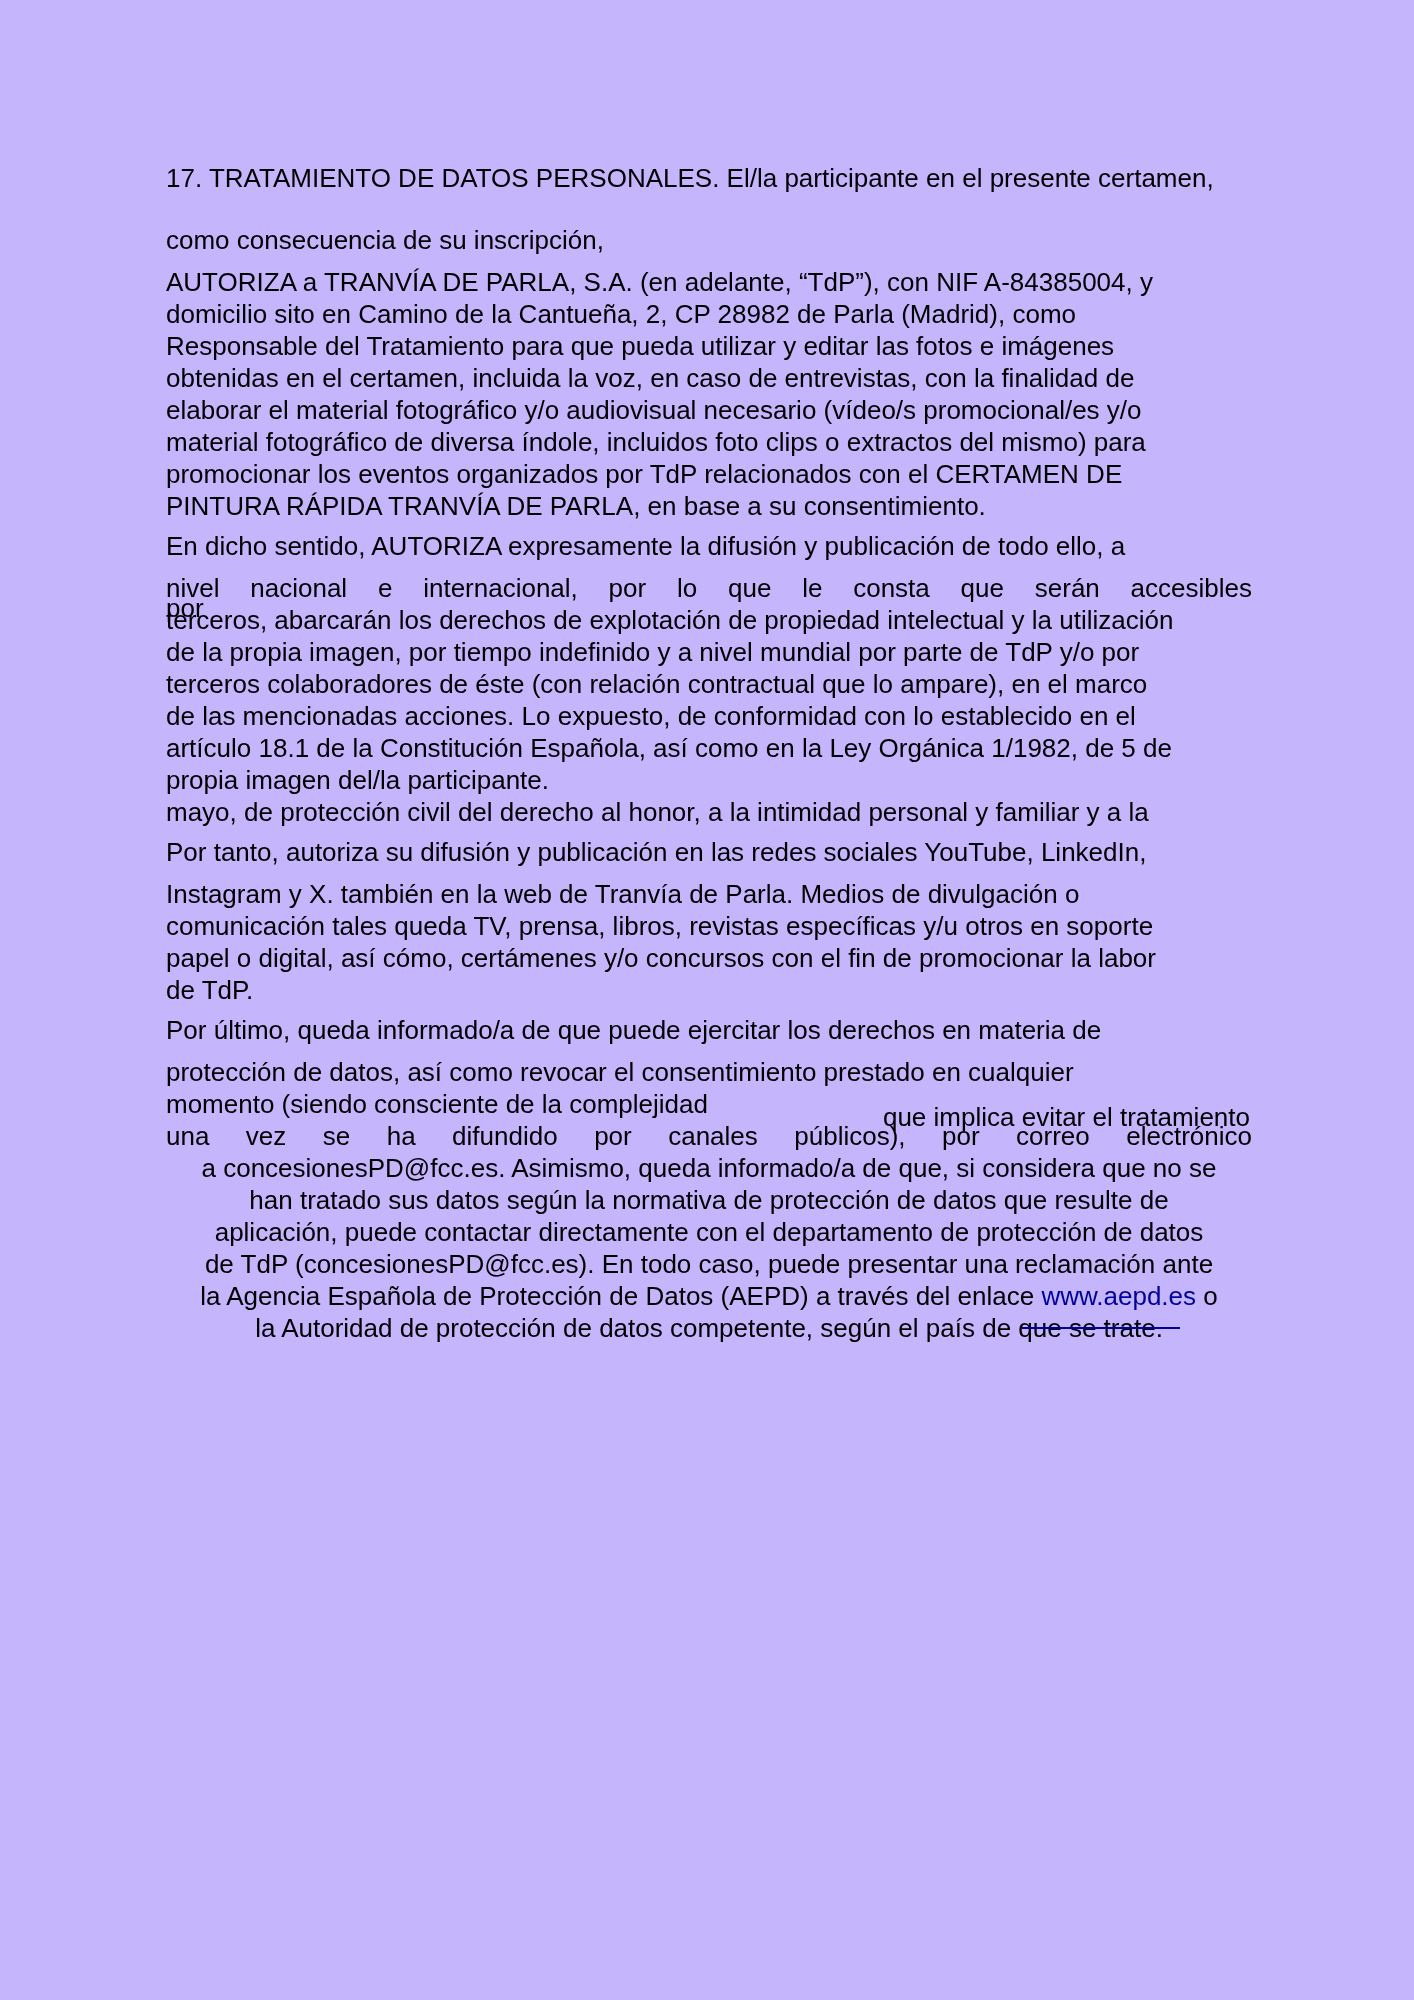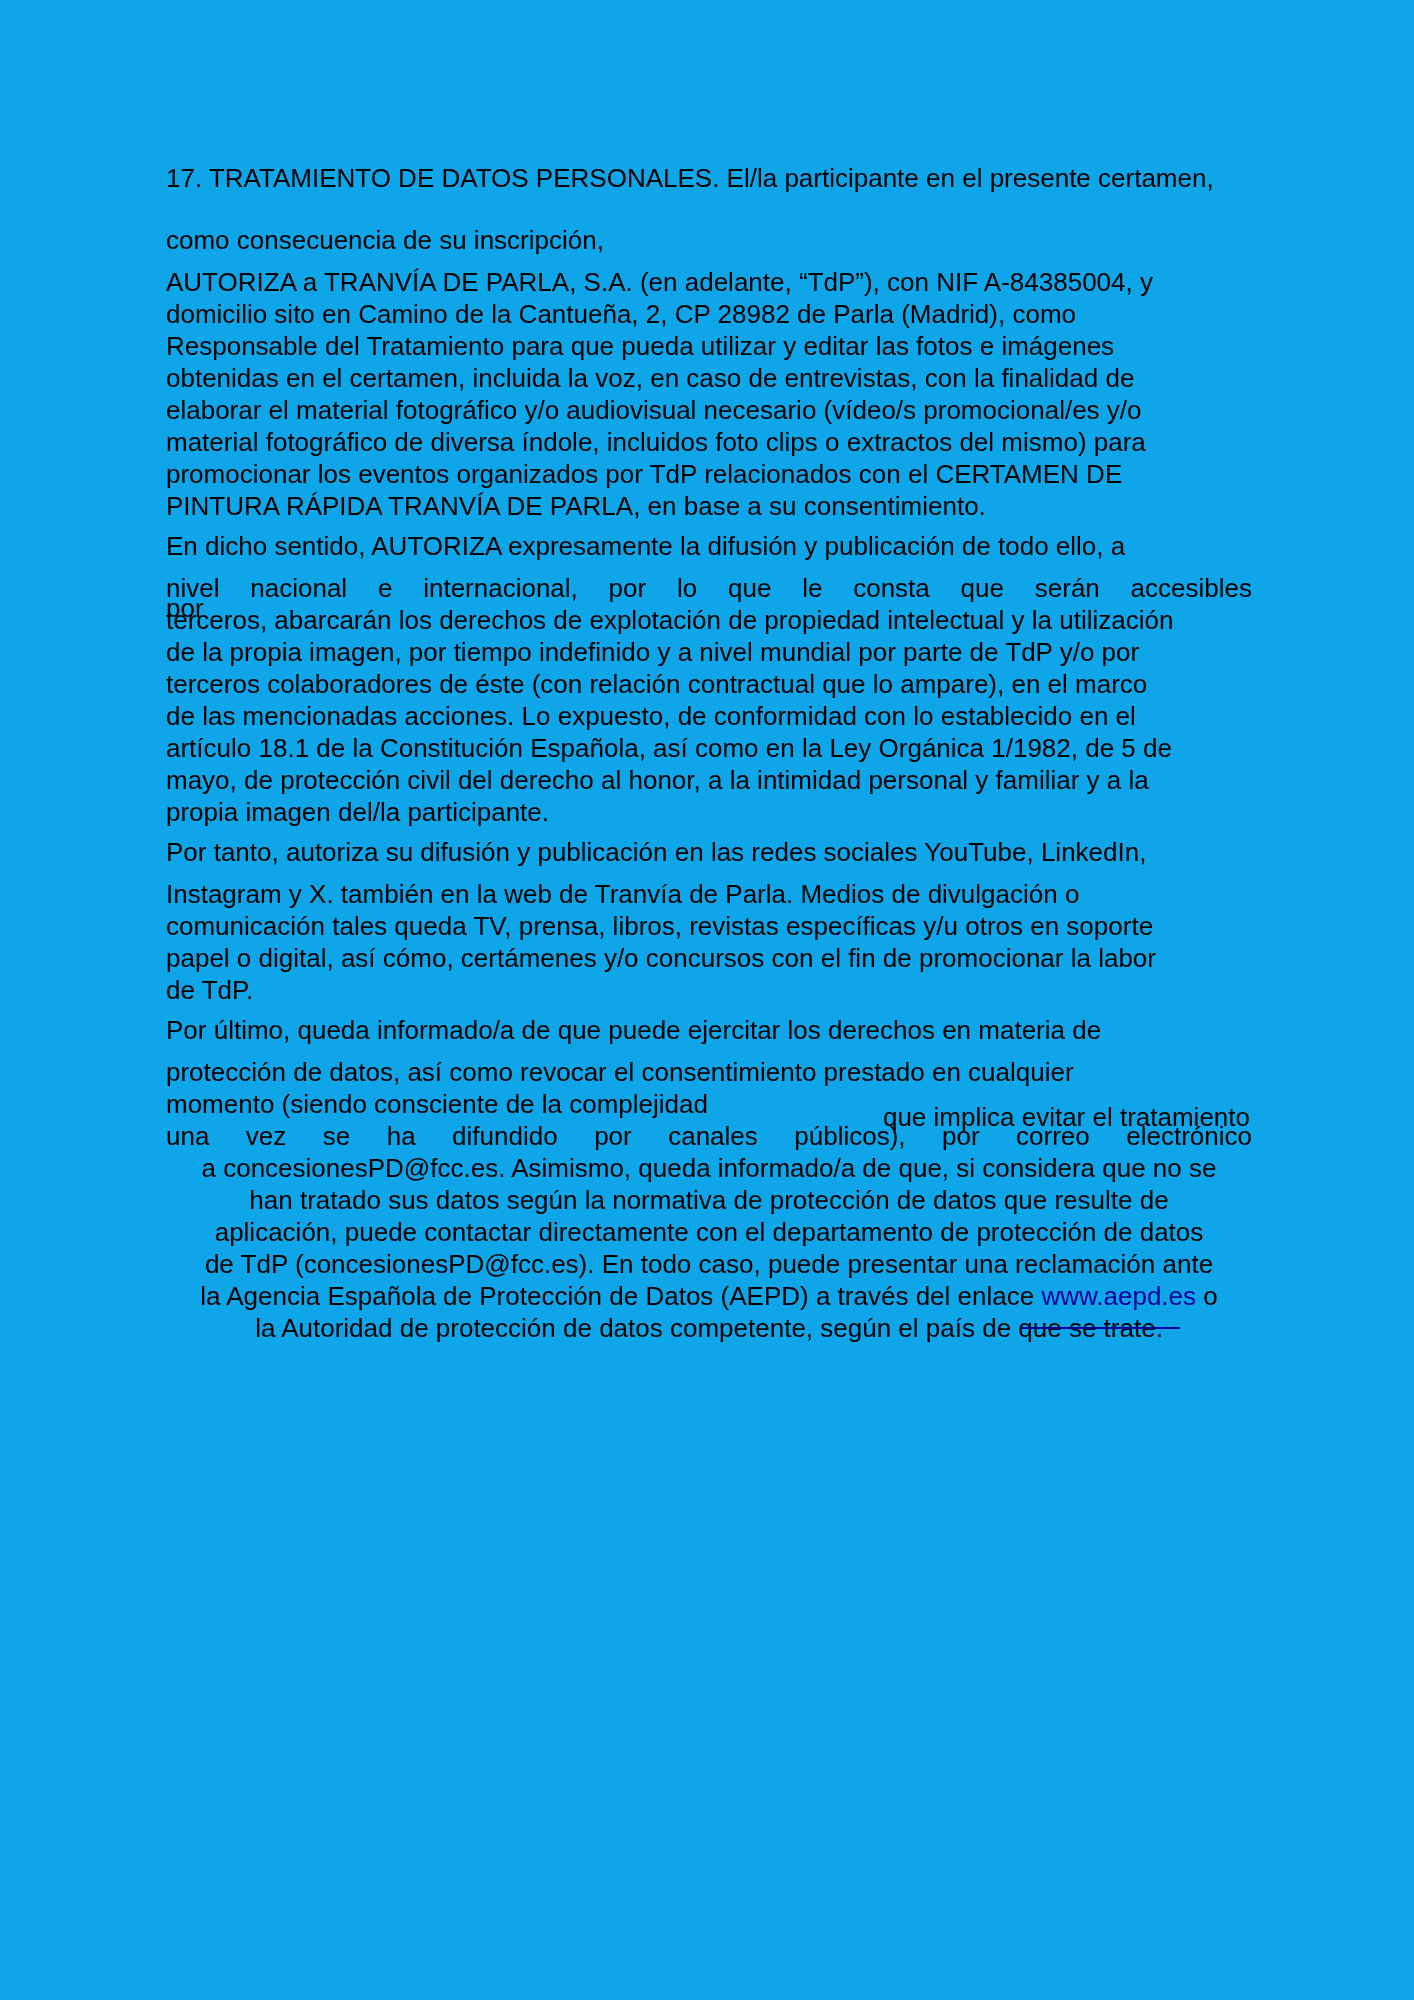--- a/index.html
+++ b/index.html
@@ -1,20 +1,20 @@
 <!DOCTYPE html>
 <html><head>
 <meta charset="utf-8">
 <style>
   html, body { margin: 0; padding: 0; background: #ffffff; }
   .page {
     position: relative;
     width: 1414px;
     height: 2000px;
-    background: #0ea5e9;
+    background: #c4b5fd;
     overflow: hidden;
     font-family: "Liberation Sans", sans-serif;
     font-size: 26px;
     line-height: 32px;
     color: #000000;
   }
   .content {
     position: absolute;
     left: 166px;
     top: 162px;
@@ -67,22 +67,22 @@
 
     <div class="line para-gap first-gap">En dicho sentido, AUTORIZA expresamente la difusión y publicación de todo ello, a</div>
     <div class="line justify">
       <span class="overlap"><span>nivel</span><span class="over">por</span></span><span> nacional e internacional, por lo que le consta que serán accesibles</span>
     </div>
     <div class="line">terceros, abarcarán los derechos de explotación de propiedad intelectual y la utilización</div>
     <div class="line">de la propia imagen, por tiempo indefinido y a nivel mundial por parte de TdP y/o por</div>
     <div class="line">terceros colaboradores de éste (con relación contractual que lo ampare), en el marco</div>
     <div class="line">de las mencionadas acciones. Lo expuesto, de conformidad con lo establecido en el</div>
     <div class="line">artículo 18.1 de la Constitución Española, así como en la Ley Orgánica 1/1982, de 5 de</div>
+    <div class="line">propia imagen del/la participante.</div>
     <div class="line">mayo, de protección civil del derecho al honor, a la intimidad personal y familiar y a la</div>
-    <div class="line">propia imagen del/la participante.</div>
 
     <div class="line para-gap first-gap">Por tanto, autoriza su difusión y publicación en las redes sociales YouTube, LinkedIn,</div>
     <div class="line">Instagram y X. también en la web de Tranvía de Parla. Medios de divulgación o</div>
     <div class="line">comunicación tales queda TV, prensa, libros, revistas específicas y/u otros en soporte</div>
     <div class="line">papel o digital, así cómo, certámenes y/o concursos con el fin de promocionar la labor</div>
     <div class="line">de TdP.</div>
 
     <div class="line para-gap first-gap">Por último, queda informado/a de que puede ejercitar los derechos en materia de</div>
     <div class="line">protección de datos, así como revocar el consentimiento prestado en cualquier</div>
     <div class="line split">

